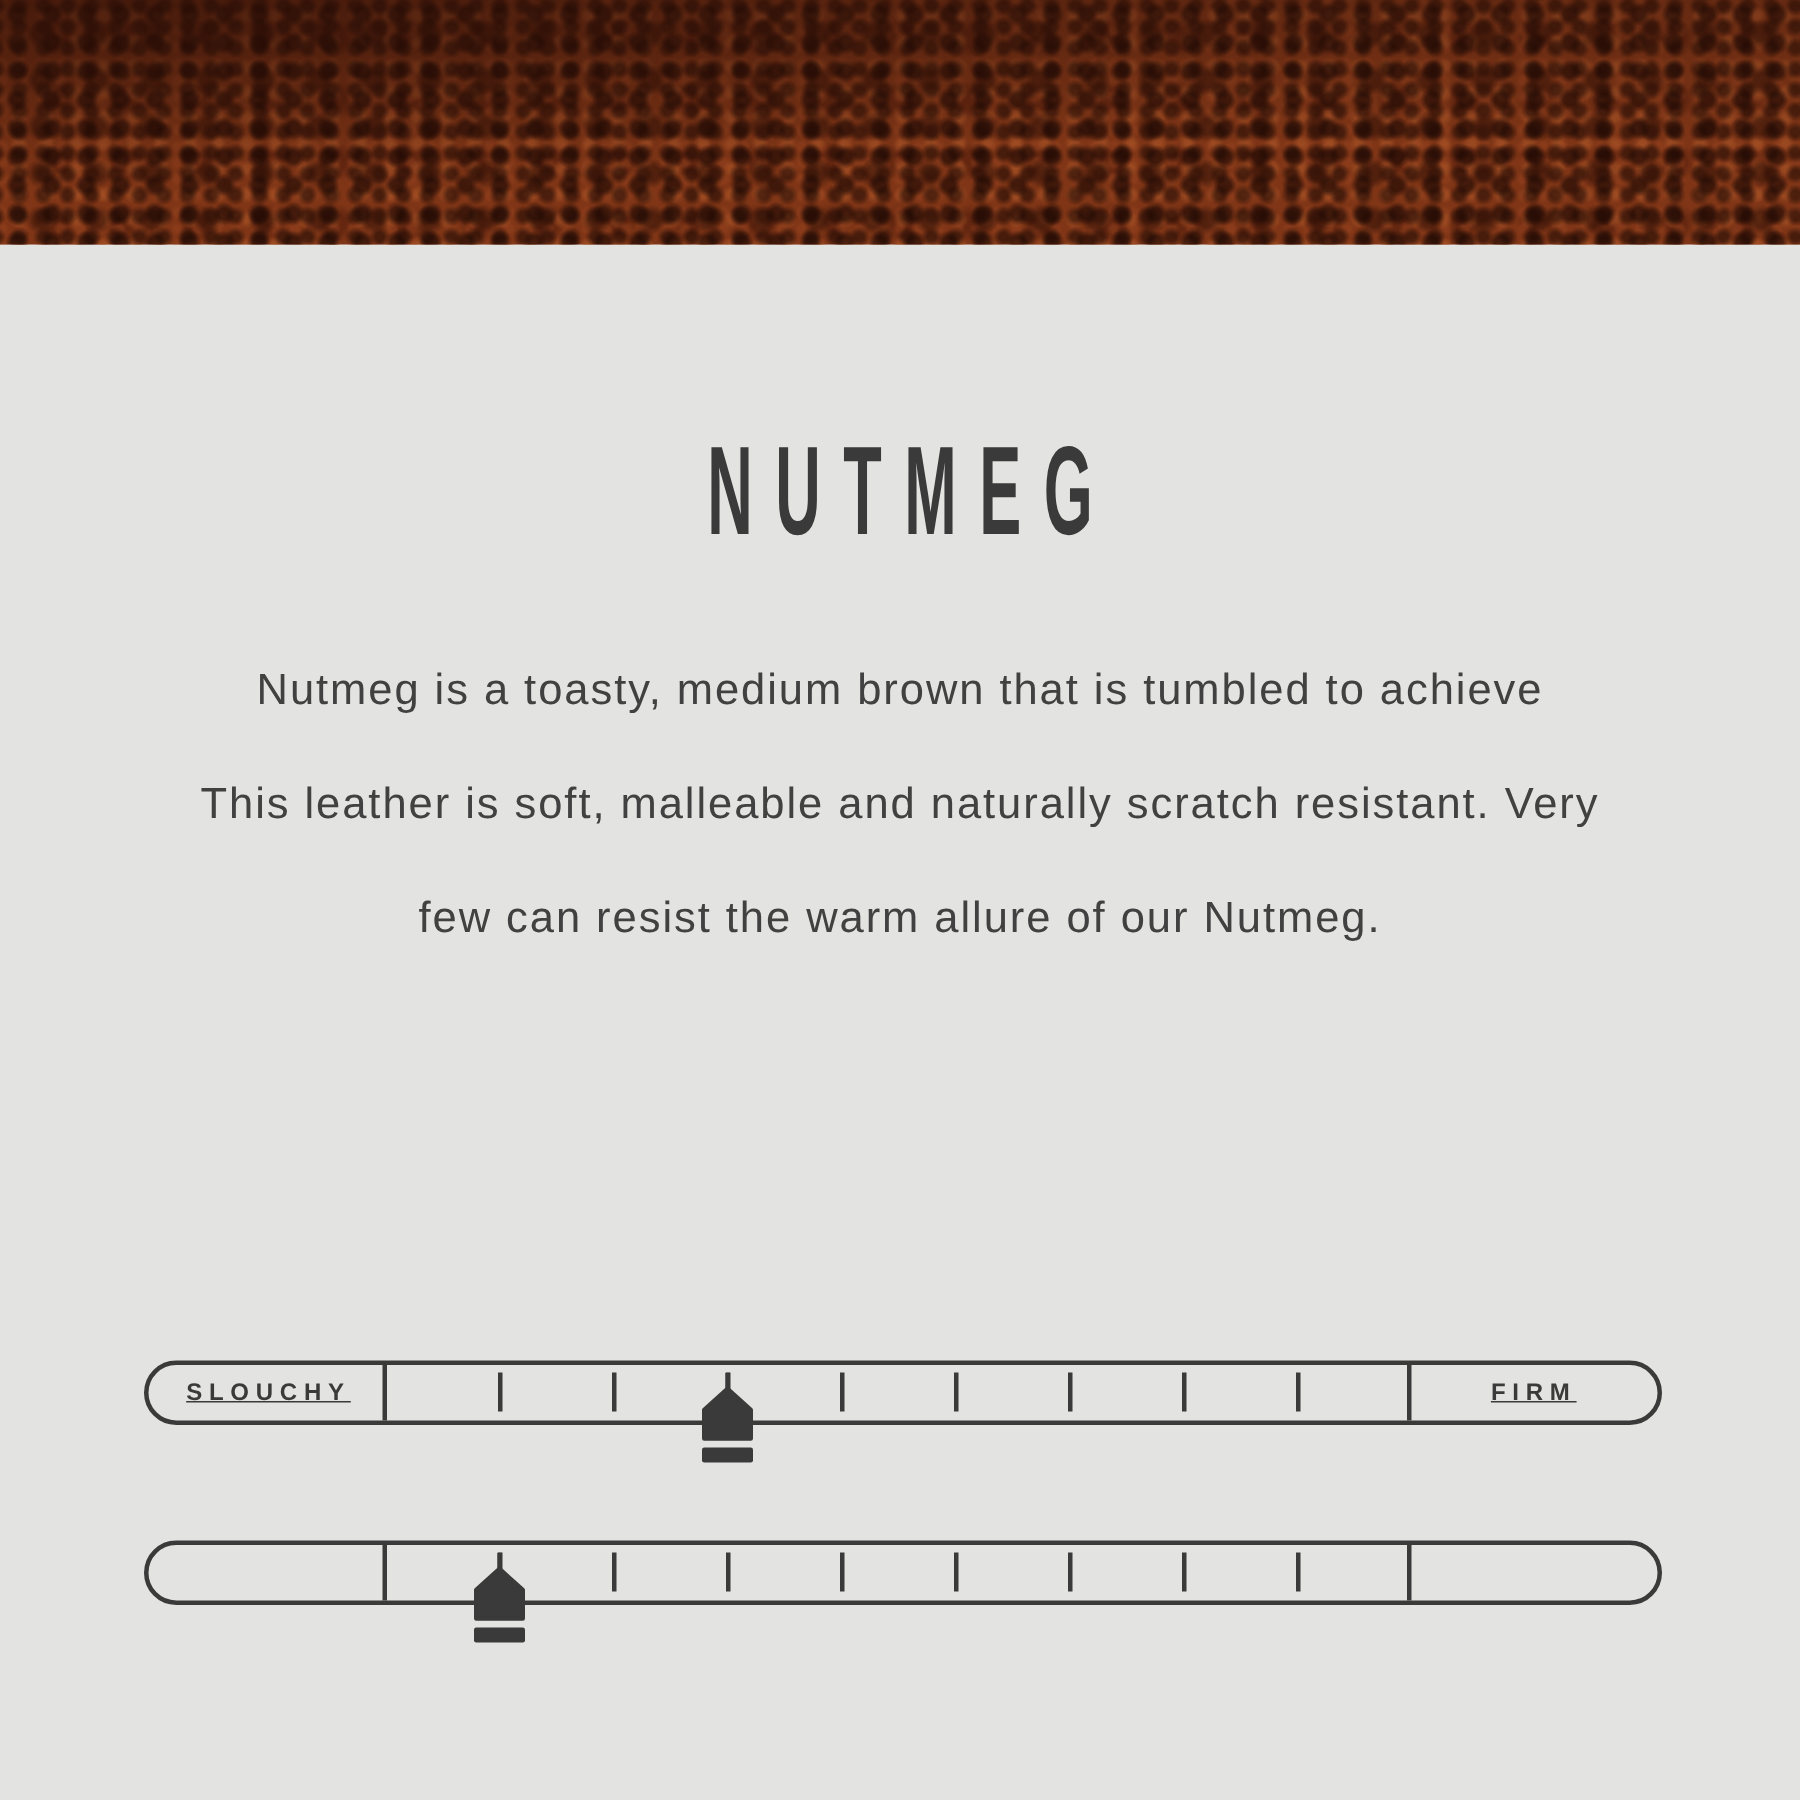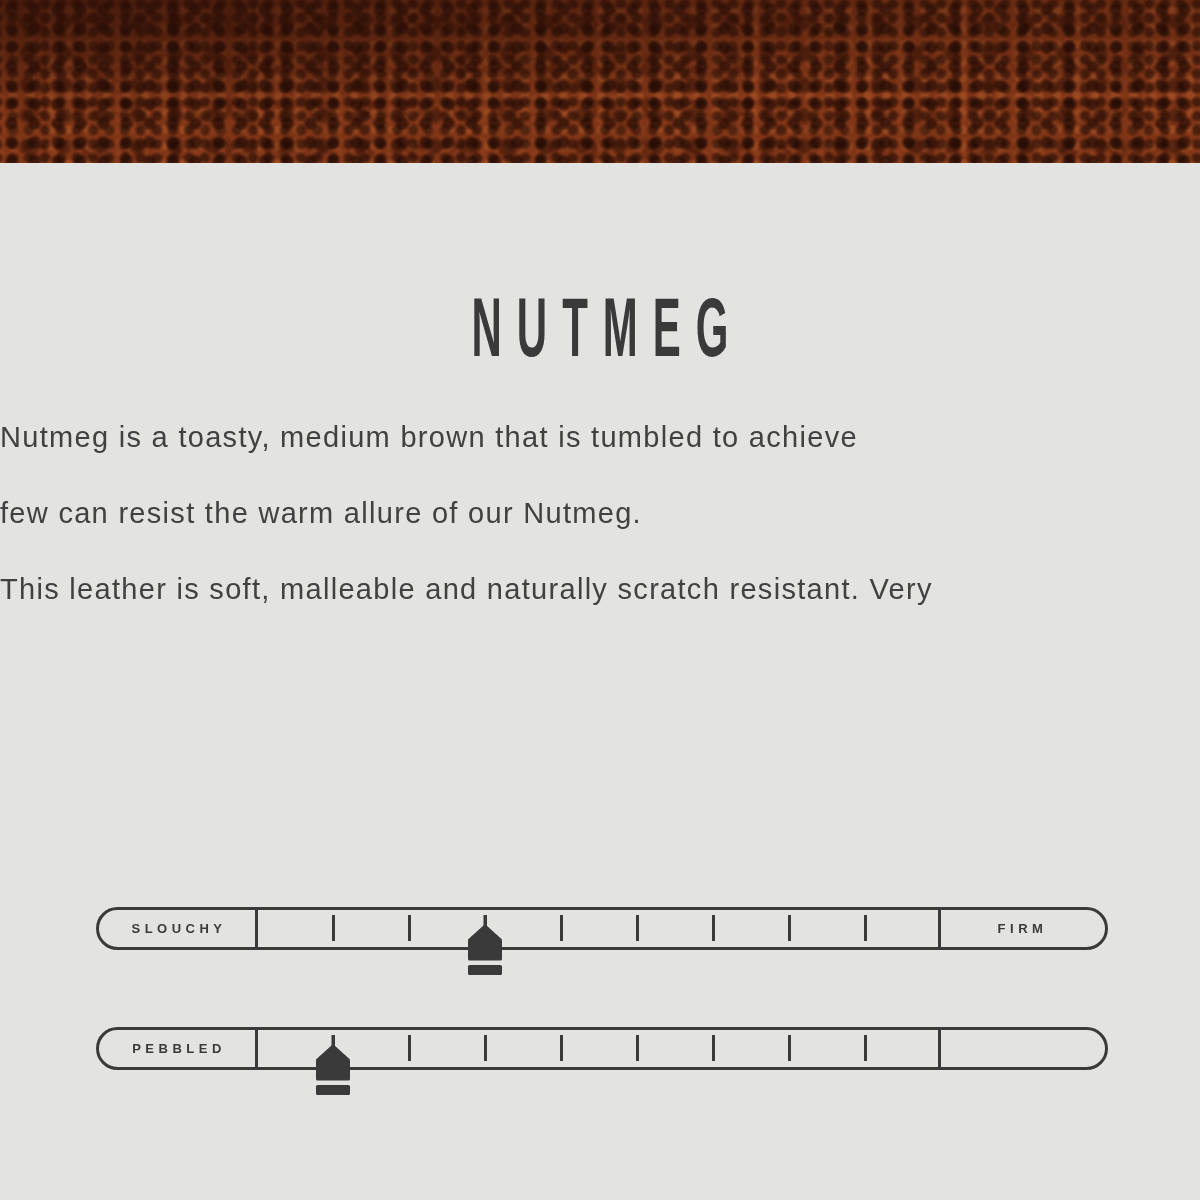--- a/index.html
+++ b/index.html
@@ -51,21 +51,22 @@
   .title .squeeze {
     display: inline-block;
     letter-spacing: 30px;
     padding-left: 30px;
     transform: scaleX(0.5);
     transform-origin: 50% 50%;
   }
 
   
   .desc {
-    position: absolute; top: 399px; left: 0; width: 100%;
+    position: absolute; top: 422px; left: 0; width: 100%;
+    text-align: center;
     color: var(--text);
   }
   .desc p {
     font-size: 29px;
     line-height: 76px;
     letter-spacing: 1.3px;
     font-weight: 400;
   }
 
   
@@ -76,24 +77,25 @@
   .track {
     position: relative;
     width: 1012px; height: 43px;
     border: 3px solid var(--ink);
     border-radius: 22px;
     overflow: visible;
   }
   .slabel {
     position: absolute; top: 0; bottom: 0;
     display: flex; align-items: center; justify-content: center;
-    font-size: 13px; font-weight: 700;
+    font-size: 16px; font-weight: 700;
     letter-spacing: 4.5px;
     color: var(--ink);
     white-space: nowrap;
+    text-decoration: underline;
   }
   .slabel.left  { left: 0;  width: 156px; padding-left: 4px; }
   .slabel.right { left: 842px; right: 1px; }
   .sdivider {
     position: absolute; top: 0; bottom: 0; width: 3px;
     background: var(--ink);
   }
   .sdivider.dleft  { left: 156px; }
   .sdivider.dright { left: 839px; }
   .tick {
@@ -112,22 +114,22 @@
 <body>
 
 <div class="canvas">
 
   <div class="hero" aria-label="Nutmeg pebbled leather texture swatch"></div>
 
   <h1 class="title"><span class="squeeze">NUTMEG</span></h1>
 
   <div class="desc">
     <p>Nutmeg is a toasty, medium brown that is tumbled to achieve</p>
+    <p>This leather is soft, malleable and naturally scratch resistant. Very</p>
     <p>few can resist the warm allure of our Nutmeg.</p>
-    <p>This leather is soft, malleable and naturally scratch resistant. Very</p>
   </div>
 
   <div id="sliders">
       <div class="slider">
         <div class="track">
           <span class="slabel left">SLOUCHY</span>
           <span class="sdivider dleft"></span>
           <span class="sdivider dright"></span>
           <span class="slabel right">FIRM</span>
           <span class="tick" style="left: 232.5px;"></span>
@@ -142,21 +144,20 @@
             <svg width="40" height="64" viewBox="0 0 40 64" xmlns="http://www.w3.org/2000/svg">
               <rect x="18.5" y="0" width="3" height="15" fill="#3a3a3a"></rect>
               <path d="M20 11 L35.5 25 L35.5 44 L4.5 44 L4.5 25 Z" fill="#3a3a3a" stroke="#3a3a3a" stroke-width="3" stroke-linejoin="round"></path>
               <rect x="3" y="50" width="34" height="10" rx="1.5" fill="#3a3a3a"></rect>
             </svg>
           </div>
         </div>
       </div>
       <div class="slider">
         <div class="track">
-          <span class="slabel left">PEBBLED</span>
           <span class="sdivider dleft"></span>
           <span class="sdivider dright"></span>
           <span class="tick" style="left: 232.5px;"></span>
           <span class="tick" style="left: 308.5px;"></span>
           <span class="tick" style="left: 384.5px;"></span>
           <span class="tick" style="left: 460.5px;"></span>
           <span class="tick" style="left: 536.5px;"></span>
           <span class="tick" style="left: 612.5px;"></span>
           <span class="tick" style="left: 688.5px;"></span>
           <span class="tick" style="left: 764.5px;"></span>

